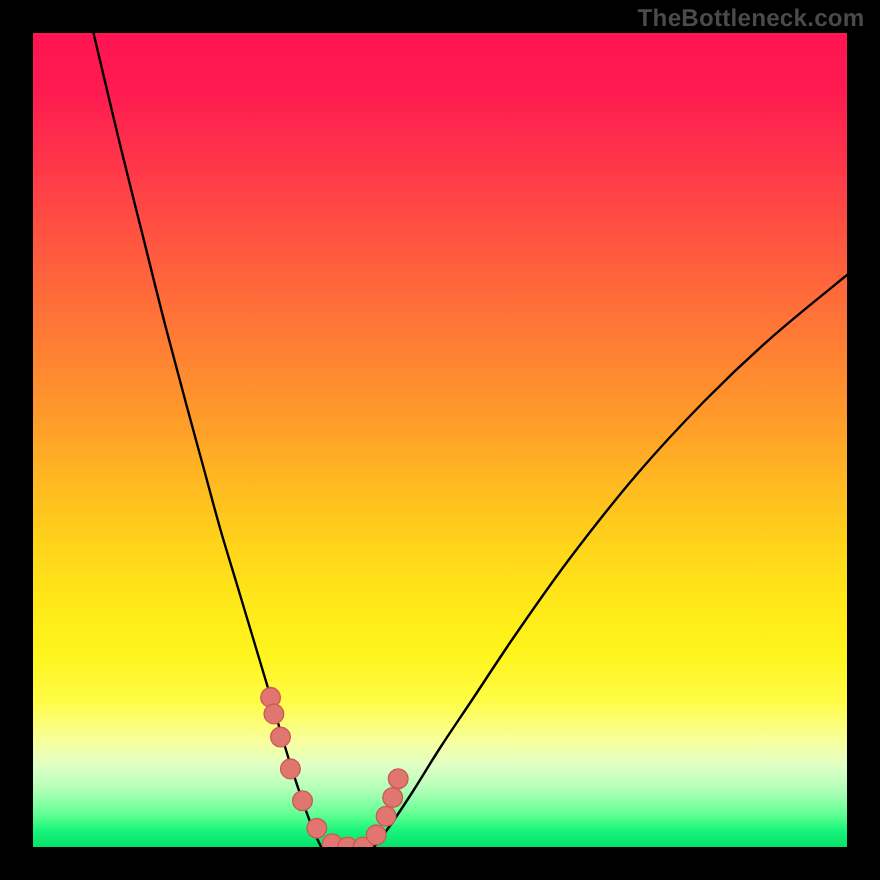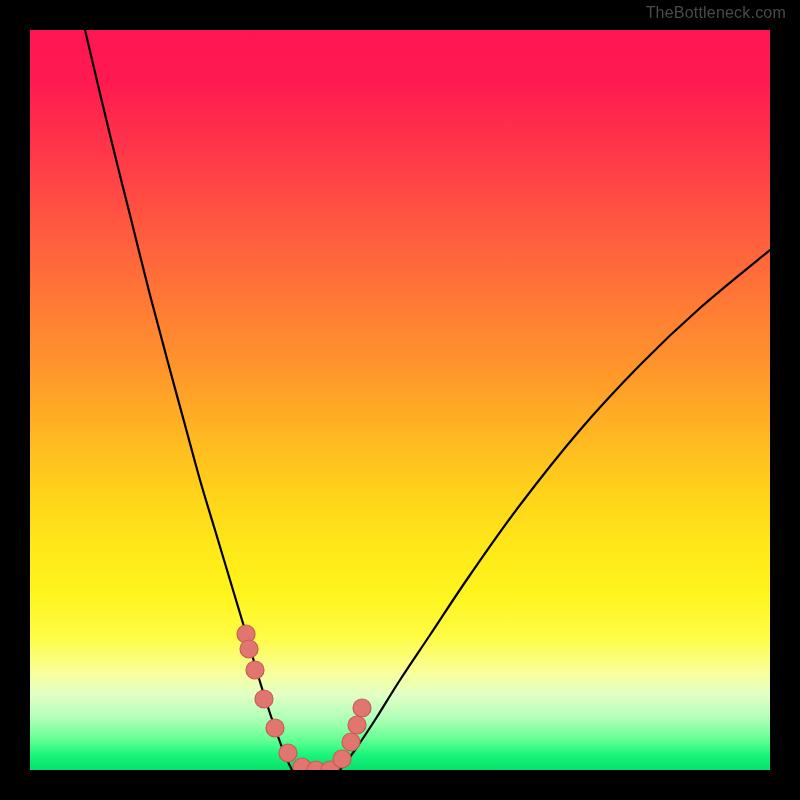--- a/index.html
+++ b/index.html
@@ -15,22 +15,22 @@
     position: relative;
     width: 800px;
     height: 800px;
     background: #000;
   }
   .watermark {
     position: absolute;
     top: 4px;
     right: 14px;
     color: #4a4a4a;
-    font-size: 16px;
-    font-weight: 400;
+    font-size: 22px;
+    font-weight: 700;
     letter-spacing: 0.2px;
     z-index: 5;
   }
   .plot-area {
     position: absolute;
     left: 30px;
     top: 30px;
     width: 740px;
     height: 740px;
     overflow: hidden;

